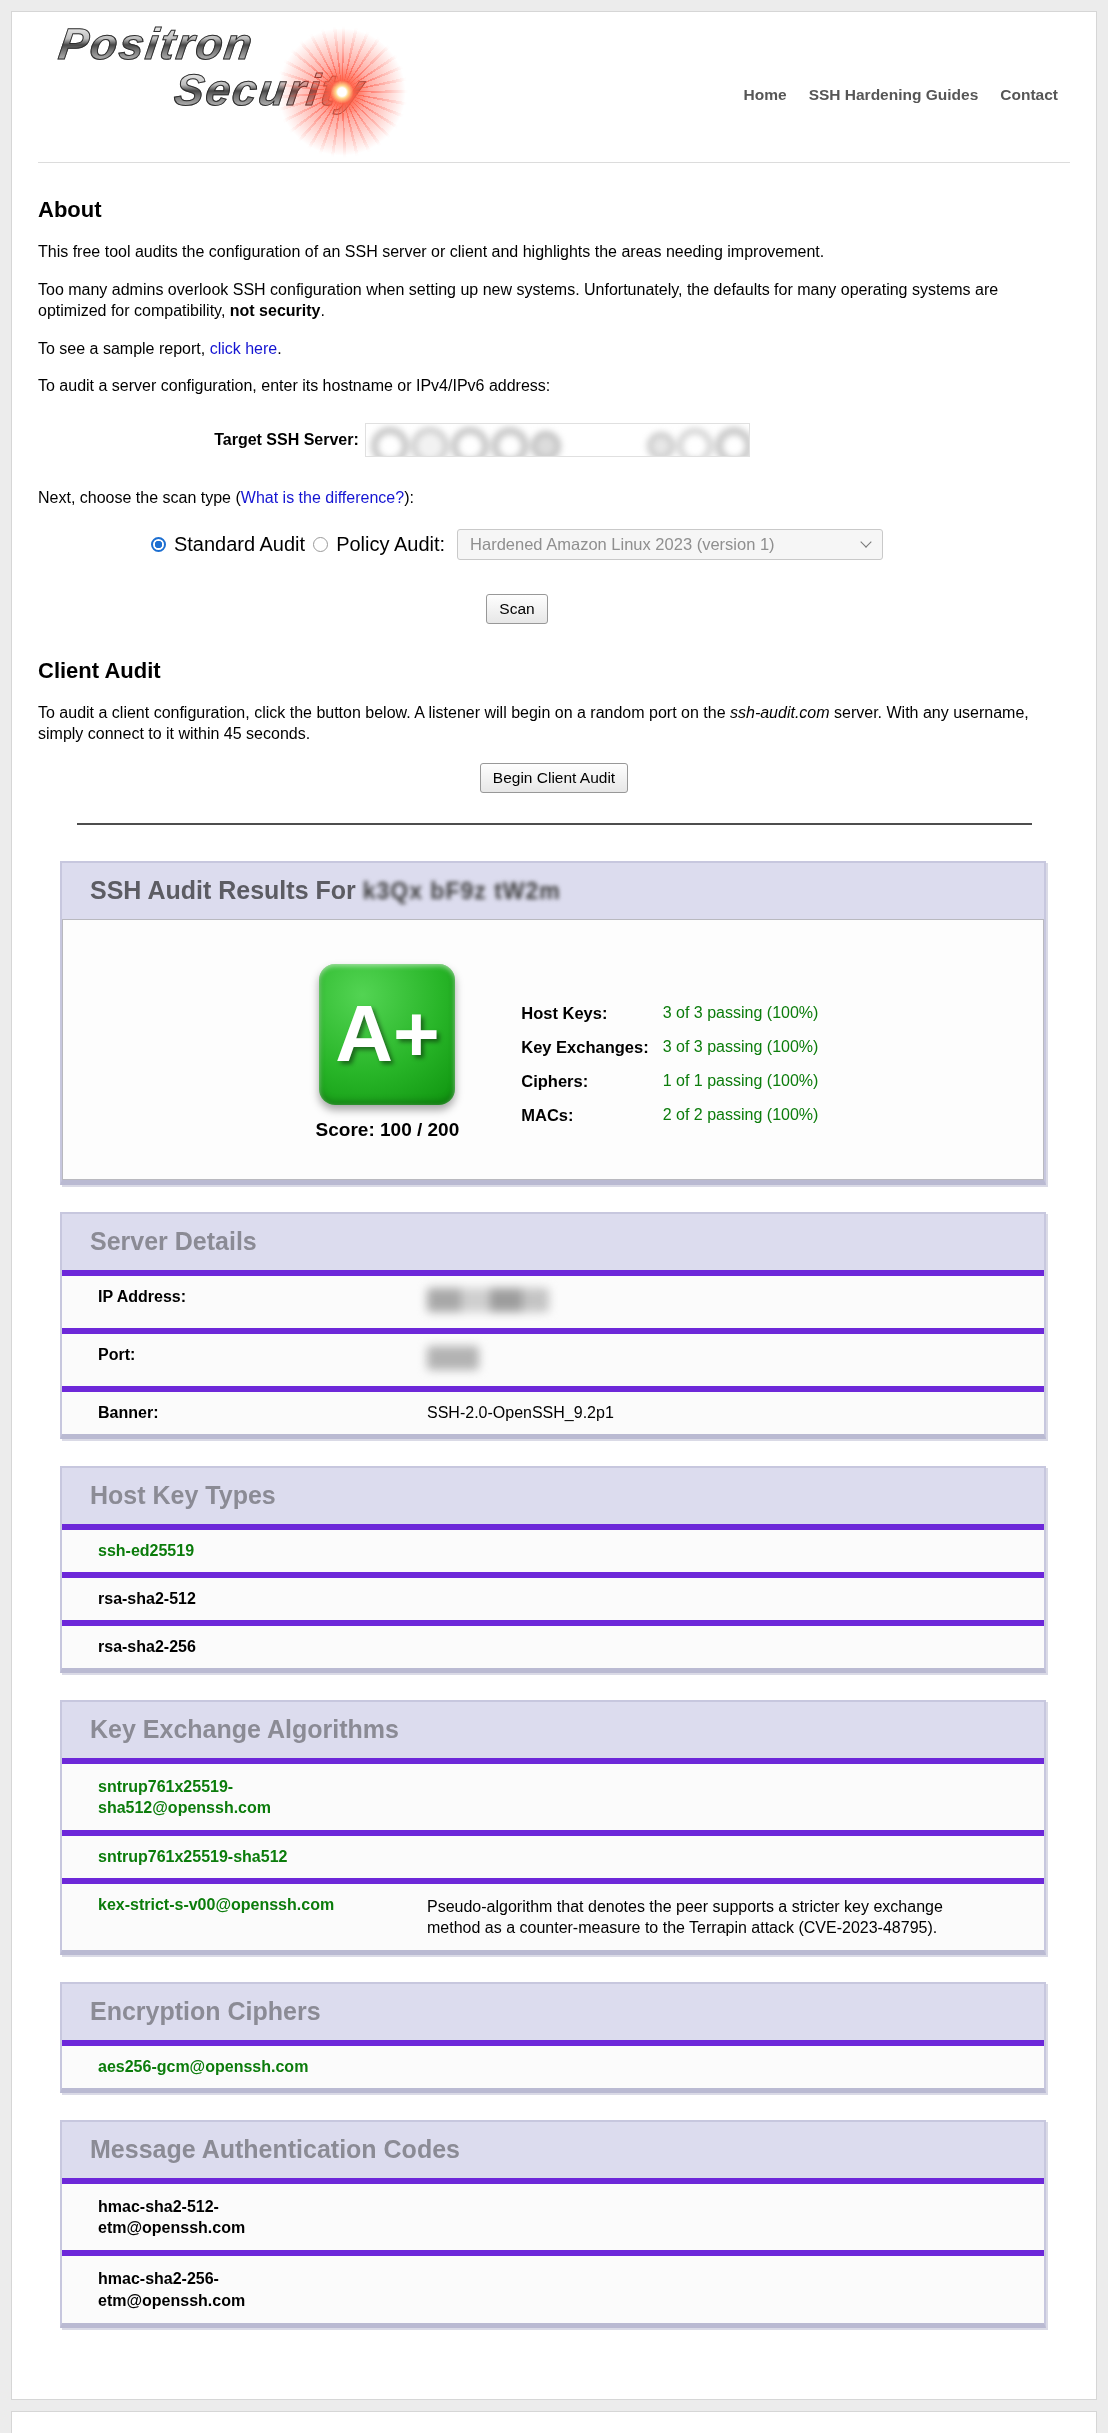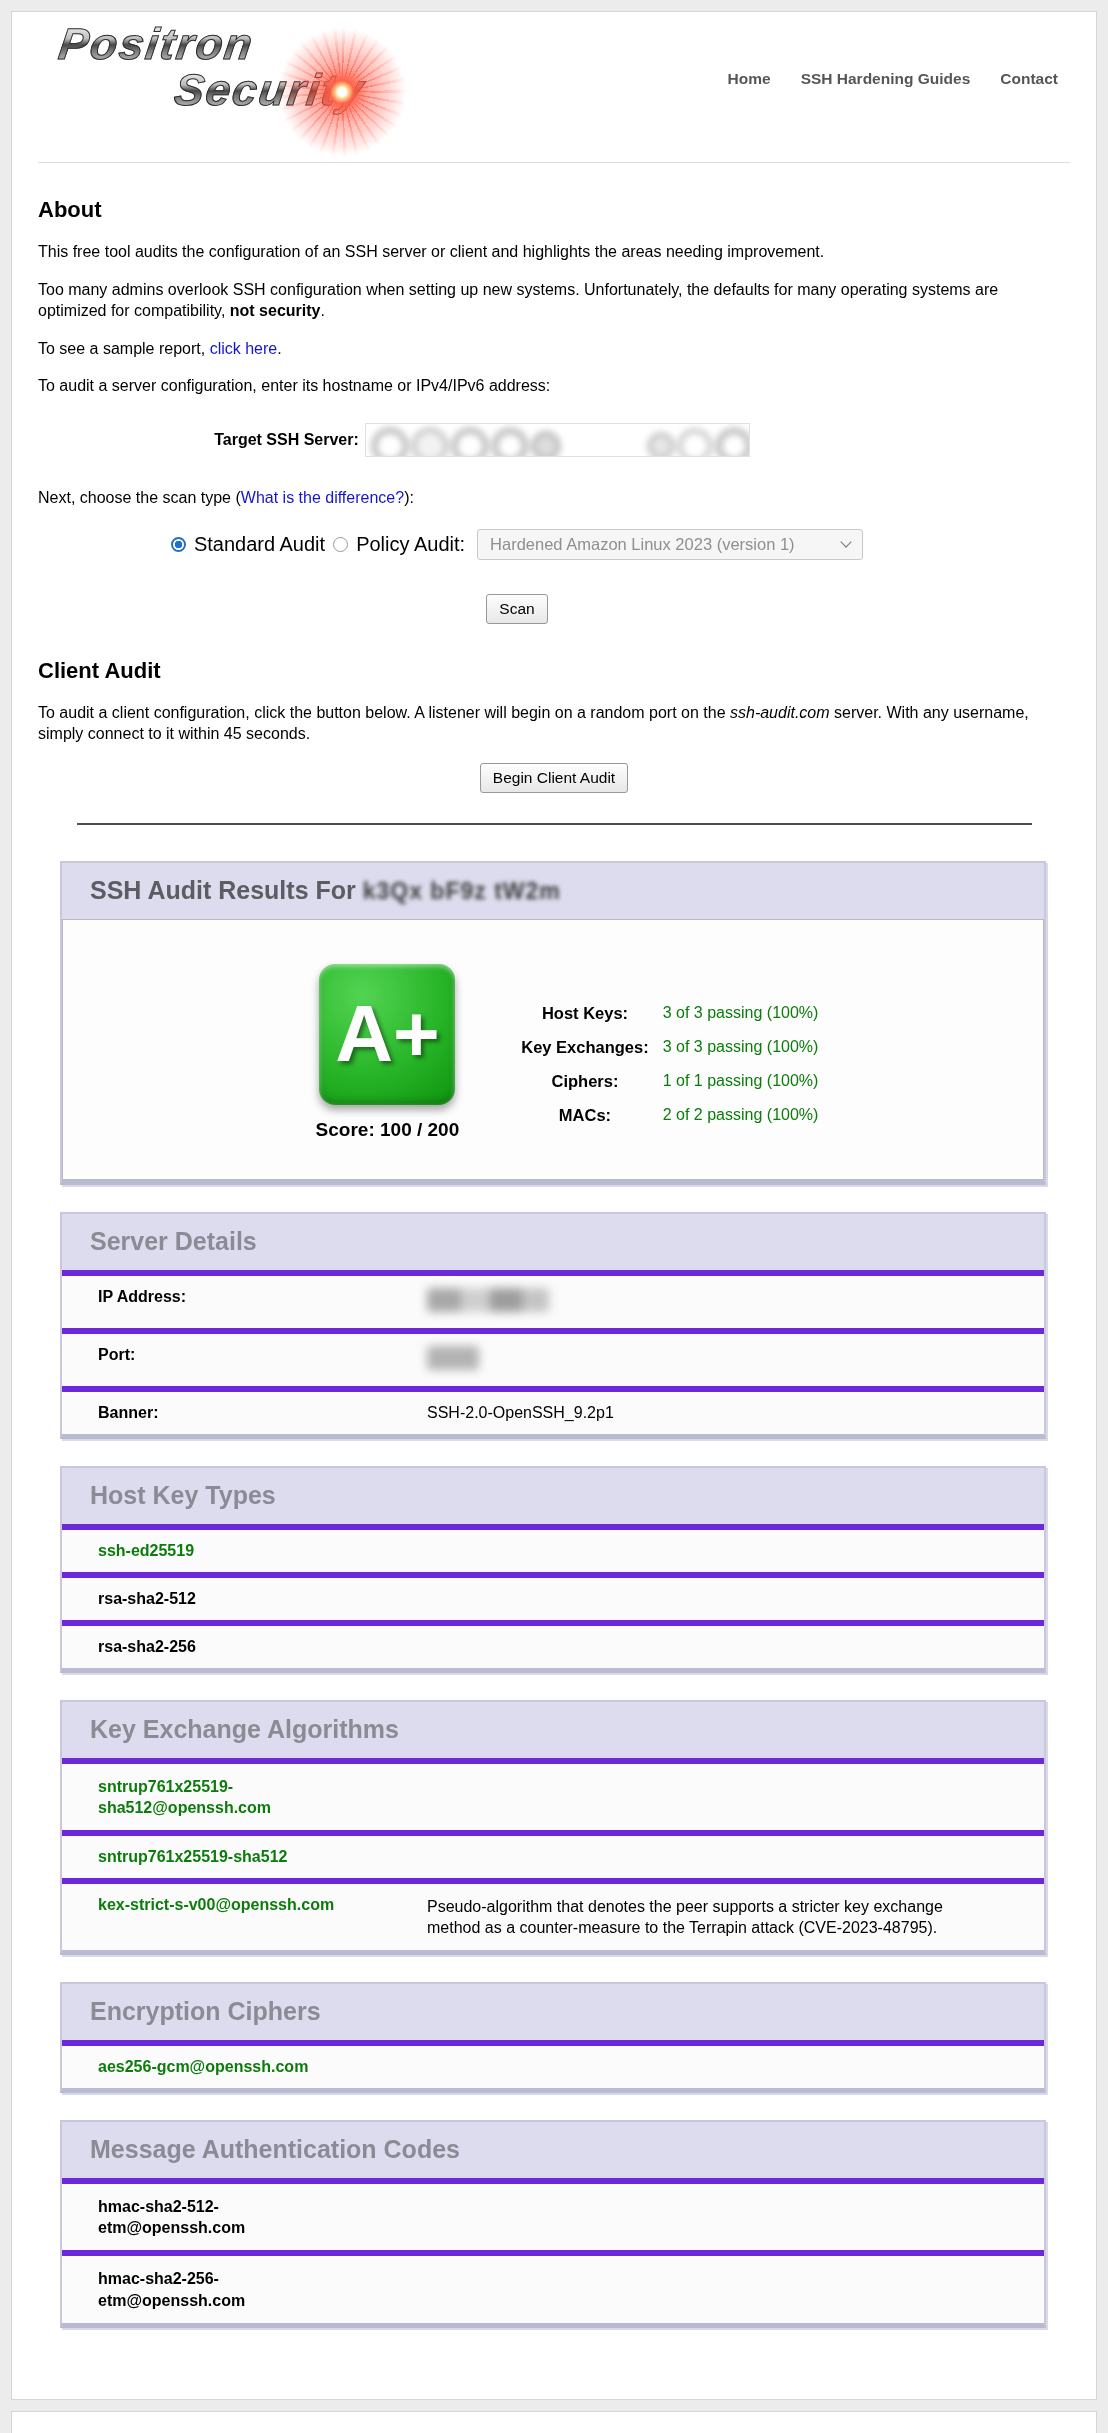--- a/index.html
+++ b/index.html
@@ -28,21 +28,21 @@
   .burst:before{
     content:"";position:absolute;inset:0;
     background:repeating-conic-gradient(rgba(255,60,40,.55) 0deg 3deg, rgba(255,60,40,0) 3deg 11deg);
     -webkit-mask:radial-gradient(circle,#000 0 18%,rgba(0,0,0,.4) 38%,transparent 62%);
     mask:radial-gradient(circle,#000 0 18%,rgba(0,0,0,.4) 38%,transparent 62%);
   }
   .burst:after{
     content:"";position:absolute;inset:0;
     background:radial-gradient(circle,#ffffff 0 4%,#ffd98d 6%,rgba(255,95,70,.95) 11%,rgba(255,70,50,.45) 26%,rgba(255,70,50,0) 60%);
   }
-  .nav{position:absolute;right:38px;top:58px;display:flex;gap:30px;}
+  .nav{position:absolute;right:38px;top:74px;display:flex;gap:22px;}
   .nav a{color:#565656;font-weight:bold;font-size:15.5px;text-decoration:none;cursor:pointer;}
   .header-rule{border:0;border-top:1px solid #dcdcdc;margin:0 26px;}
 
   
   .content{padding:0 26px;}
   h2.sec{font-size:22px;margin:34px 0 18px;}
   p.body{font-size:16px;line-height:1.35;margin:16px 0;}
   a.tlink{color:#1414d2;text-decoration:none;cursor:pointer;text-align:center;}
   .it{font-style:italic;}
 
@@ -62,21 +62,21 @@
   .bgap{display:inline-block;width:84px;}
   .b5{width:18px;height:18px;border:5px solid #c9c9c9;background:#e7e7e7;}
   .b6{width:24px;height:24px;border:6px solid #d2d2d2;}
   .scan-type-row{margin:22px 0 14px;font-size:16px;}
   .radio-row{display:flex;align-items:center;justify-content:center;gap:8px;margin:20px 0 34px;position:relative;left:-37px;}
   .radio{width:15px;height:15px;border-radius:50%;box-sizing:border-box;cursor:pointer;}
   .radio.sel{border:2px solid #1d6fd1;background:radial-gradient(circle,#1d6fd1 0 3.5px,#fff 4px);}
   .radio.unsel{border:1.5px solid #9a9a9a;background:#fff;}
   .radio-row .rlabel{font-weight:normal;font-size:20px;}
   .fake-select{
-    width:386px;height:31px;background:#f6f6f6;border:1px solid #c9c9c9;border-radius:3px;
+    width:426px;height:31px;background:#f6f6f6;border:1px solid #c9c9c9;border-radius:3px;
     display:flex;align-items:center;justify-content:space-between;box-sizing:border-box;
     padding:0 12px;color:#8f8f8f;font-size:16.5px;cursor:default;margin-left:4px;
   }
   .chev{width:7px;height:7px;border-right:1.6px solid #777;border-bottom:1.6px solid #777;transform:rotate(45deg);margin-top:-4px;}
   .btn{
     display:inline-block;background:linear-gradient(#fefefe,#e7e7e7);
     border:1px solid #989898;border-radius:3px;font-size:15.5px;
     padding:5px 12px;cursor:pointer;font-family:"Liberation Sans",sans-serif;
   }
   .btn-row{text-align:center;}
@@ -101,21 +101,21 @@
   .grade-col{text-align:center;}
   .grade-tile{
     width:136px;height:141px;border-radius:16px;margin:0 auto;
     background:radial-gradient(circle at 32% 22%,#53d453 0%,#28b528 55%,#0e930e 100%);
     box-shadow:0 5px 9px rgba(0,0,0,.35), inset 0 2px 5px rgba(255,255,255,.55), inset 0 -4px 7px rgba(0,0,0,.22);
     display:flex;align-items:center;justify-content:center;
   }
   .grade-tile span{font-size:80px;font-weight:bold;color:#fff;text-shadow:3px 3px 4px rgba(0,0,0,.45);}
   .score{margin-top:14px;font-size:19px;font-weight:bold;}
   .stats{display:grid;grid-template-columns:max-content max-content;column-gap:14px;row-gap:15px;margin-top:40px;}
-  .stats .slabel{font-weight:bold;font-size:16.5px;text-align:center;}
+  .stats .slabel{font-weight:bold;font-size:16.5px;text-align:left;}
   .stats .sval{color:#0b7c0b;font-size:16px;}
 
   .prow{background:#fbfbfb;border-top:6px solid #6d28d9;padding:12px 20px 12px 36px;font-size:16px;font-weight:bold;}
   .prow:first-of-type{border-top:none;}
   .prow.grid{display:grid;grid-template-columns:329px 545px;padding-left:36px;}
   .good{color:#0b7c0b;}
   .prew{white-space:pre-line;line-height:1.32;}
   .desc{font-weight:normal;line-height:1.32;}
   .kv{display:grid;grid-template-columns:329px 1fr;}
   .kv .val{font-weight:normal;}

